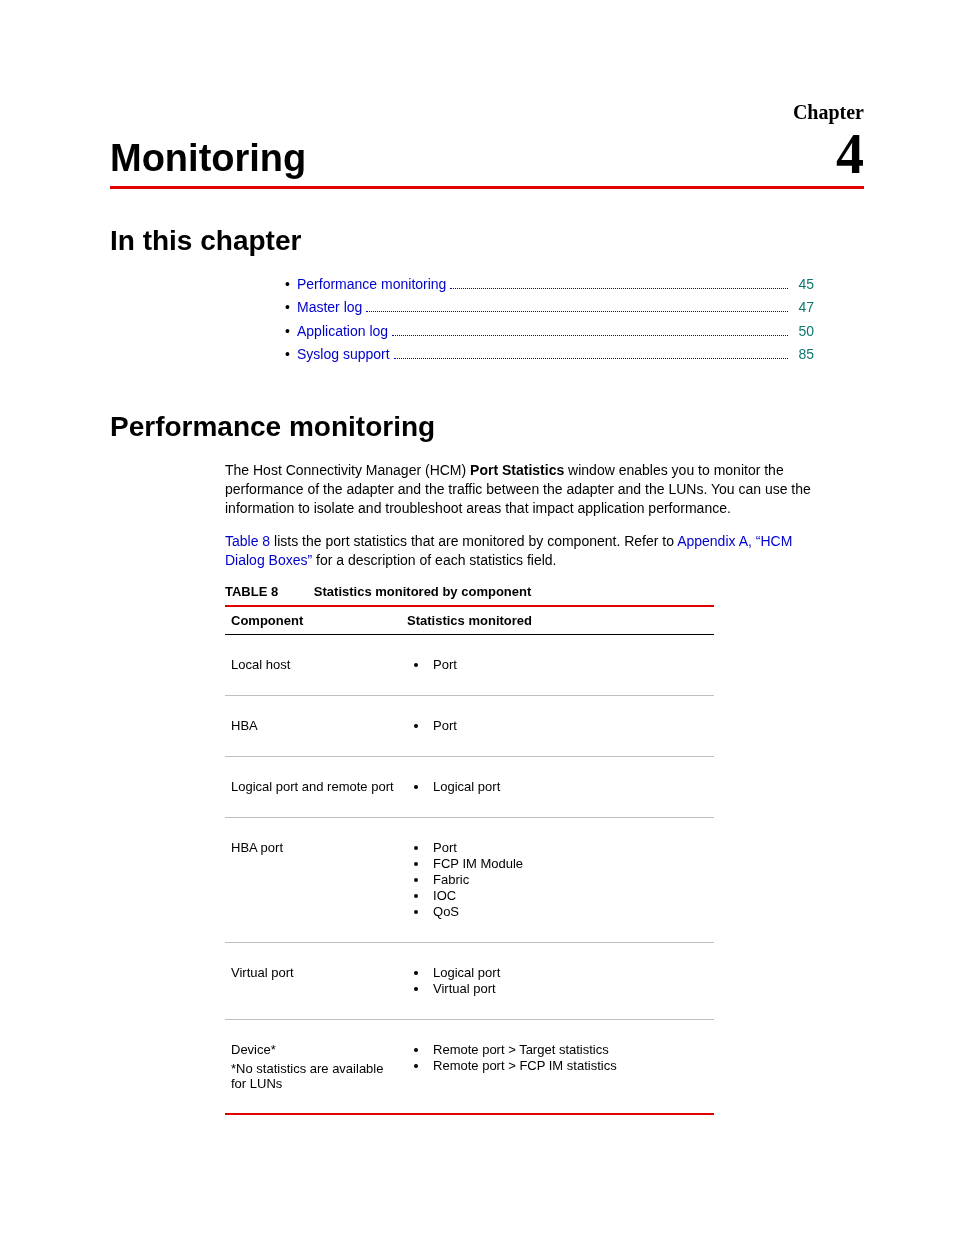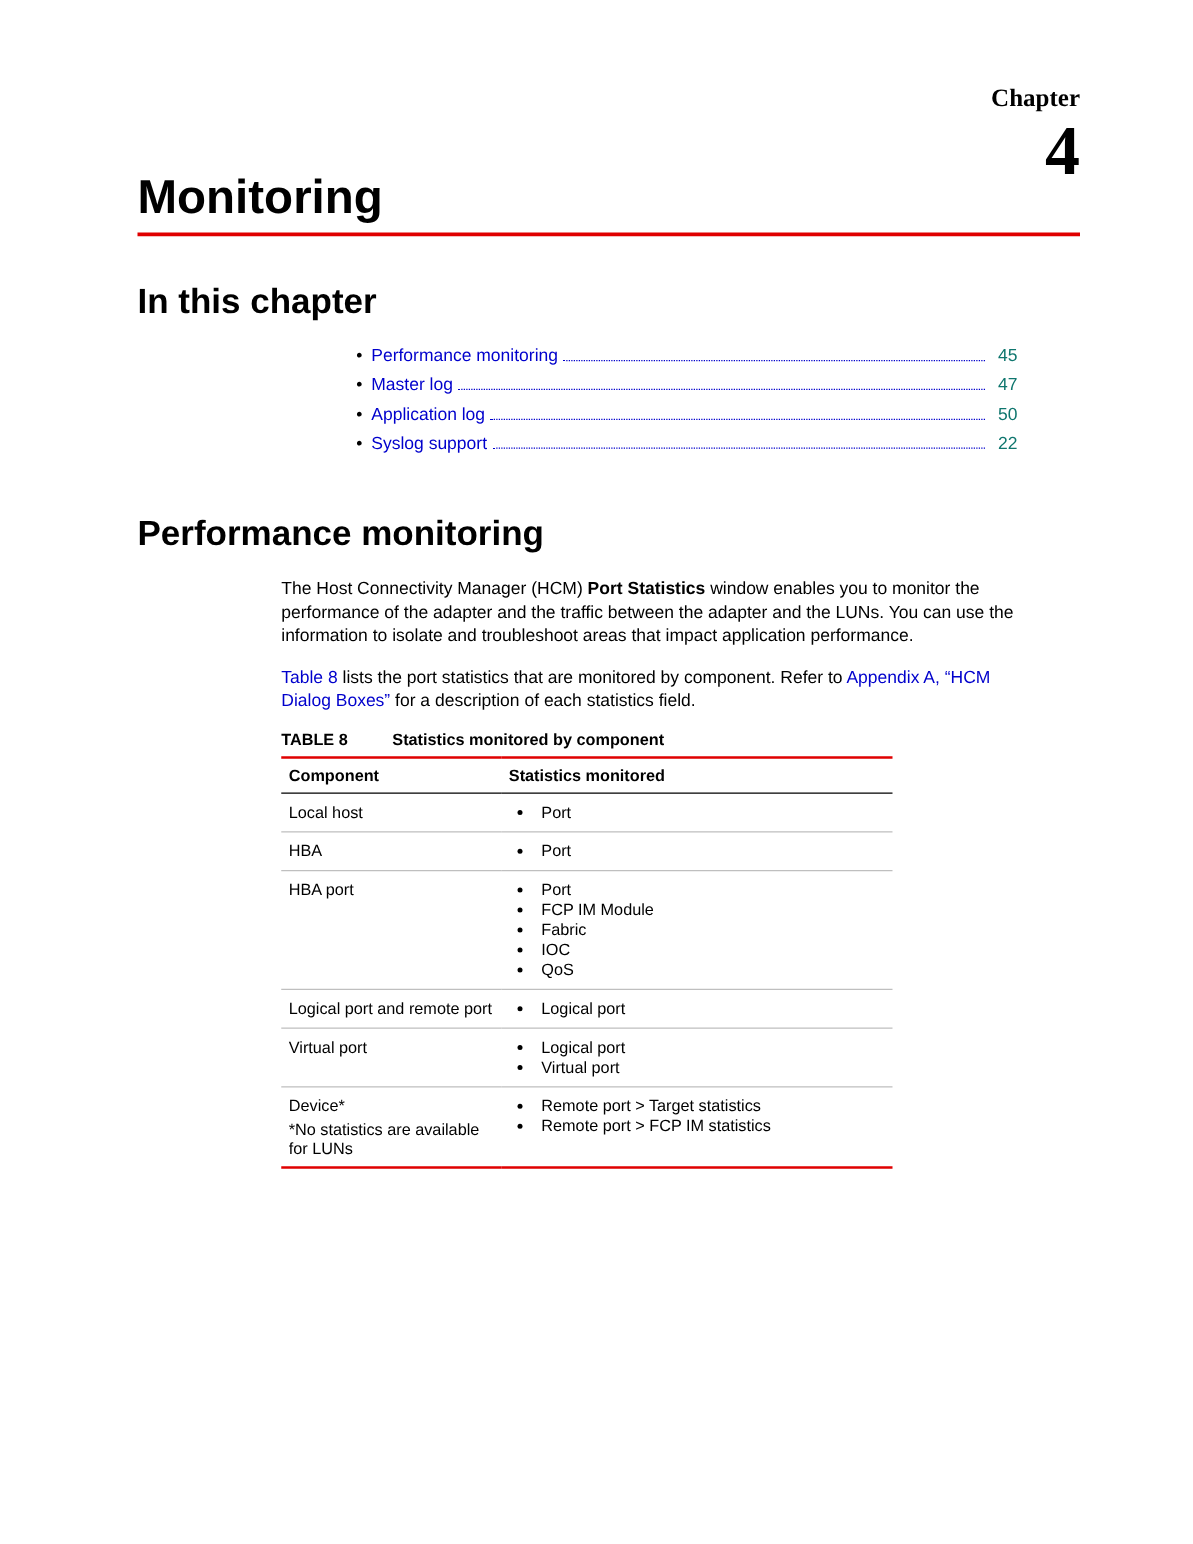--- a/index.html
+++ b/index.html
@@ -12,21 +12,21 @@
   .page {
     width: 954px;
     height: 1235px;
     box-sizing: border-box;
     padding: 85px 90px 0 110px;
     position: relative;
   }
   .header-right {
     position: absolute;
     right: 90px;
-    top: 68px;
+    top: 101px;
     text-align: right;
   }
   .chapter-label {
     font-family: Georgia, 'Times New Roman', serif;
     font-weight: bold;
     font-size: 20px;
   }
   .chapter-number {
     font-family: Georgia, 'Times New Roman', serif;
     font-weight: bold;
@@ -119,21 +119,21 @@
     font-size: 13px;
   }
   table.stats thead th {
     text-align: left;
     font-weight: bold;
     padding: 6px 6px;
     border-bottom: 1px solid #000;
     vertical-align: top;
   }
   table.stats tbody td {
-    padding: 7px 6px;
+    padding: 22px 6px;
     border-bottom: 1px solid #bfbfbf;
     vertical-align: top;
   }
   table.stats tbody tr.last td {
     border-bottom: none;
   }
   table.stats td.col1 { width: 36%; }
   ul.cell-list {
     list-style: disc;
     margin: 0;
@@ -179,21 +179,21 @@
       <div class="toc-row">
         <span class="toc-bullet">•</span>
         <span class="toc-label">Application log</span>
         <span class="toc-leader"></span>
         <span class="toc-page">50</span>
       </div>
       <div class="toc-row">
         <span class="toc-bullet">•</span>
         <span class="toc-label">Syslog support</span>
         <span class="toc-leader"></span>
-        <span class="toc-page">22</span>
+        <span class="toc-page">85</span>
       </div>
     </div>
 
   <div class="section-heading tight">Performance monitoring</div>
 
   <div class="body-text">
     <p>
       <span>The Host Connectivity Manager (HCM) </span><span class="bold">Port Statistics</span><span> window enables you to monitor the performance of the adapter and the traffic between the adapter and the LUNs. You can use the information to isolate and troubleshoot areas that impact application performance.</span>
     </p>
     <p>
@@ -229,44 +229,44 @@
               <div>HBA</div>
             </td>
             <td>
               <ul class="cell-list">
                 <li>Port</li>
               </ul>
             </td>
           </tr>
           <tr>
             <td class="col1">
+              <div>Logical port and remote port</div>
+            </td>
+            <td>
+              <ul class="cell-list">
+                <li>Logical port</li>
+              </ul>
+            </td>
+          </tr>
+          <tr>
+            <td class="col1">
               <div>HBA port</div>
             </td>
             <td>
               <ul class="cell-list">
                 <li>Port</li>
                 <li>FCP IM Module</li>
                 <li>Fabric</li>
                 <li>IOC</li>
                 <li>QoS</li>
               </ul>
             </td>
           </tr>
           <tr>
             <td class="col1">
-              <div>Logical port and remote port</div>
-            </td>
-            <td>
-              <ul class="cell-list">
-                <li>Logical port</li>
-              </ul>
-            </td>
-          </tr>
-          <tr>
-            <td class="col1">
               <div>Virtual port</div>
             </td>
             <td>
               <ul class="cell-list">
                 <li>Logical port</li>
                 <li>Virtual port</li>
               </ul>
             </td>
           </tr>
           <tr class="last">

